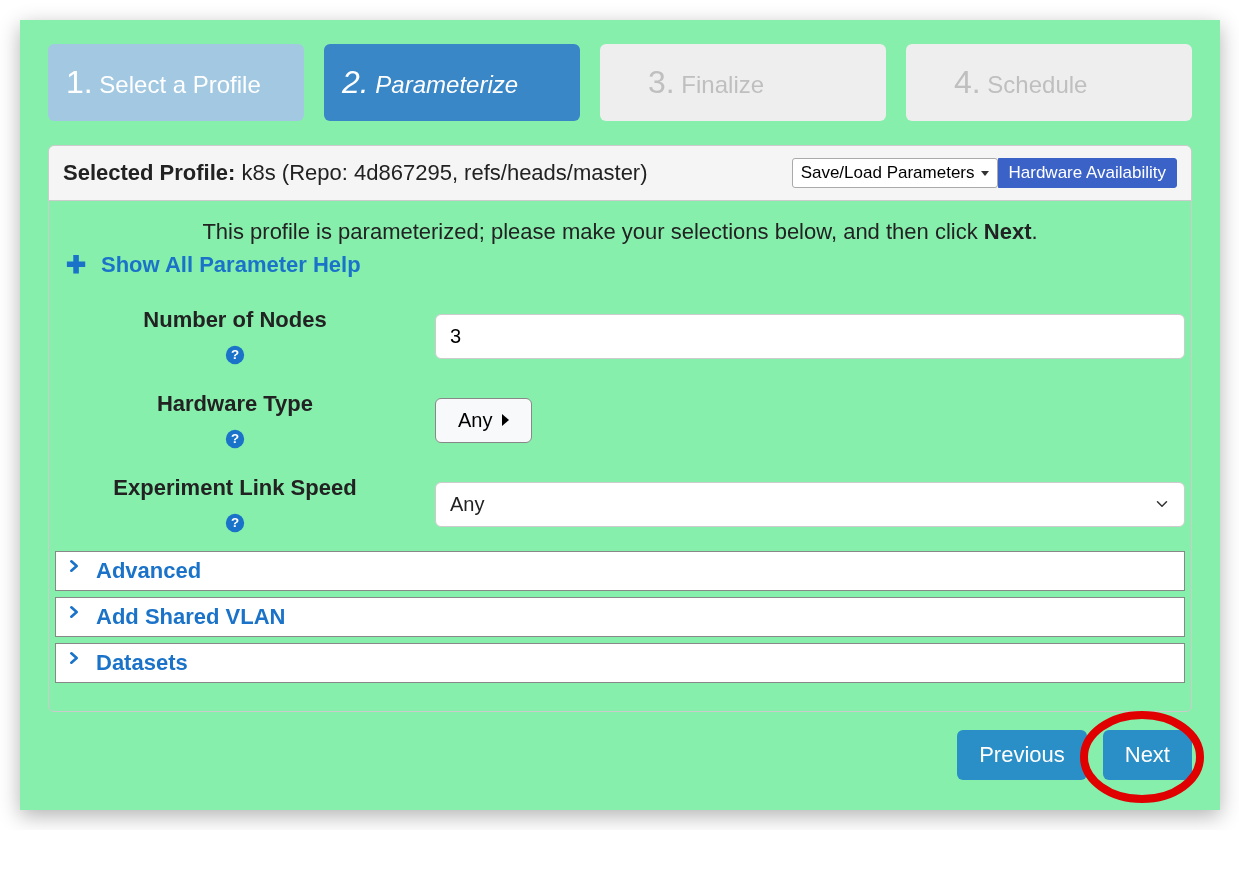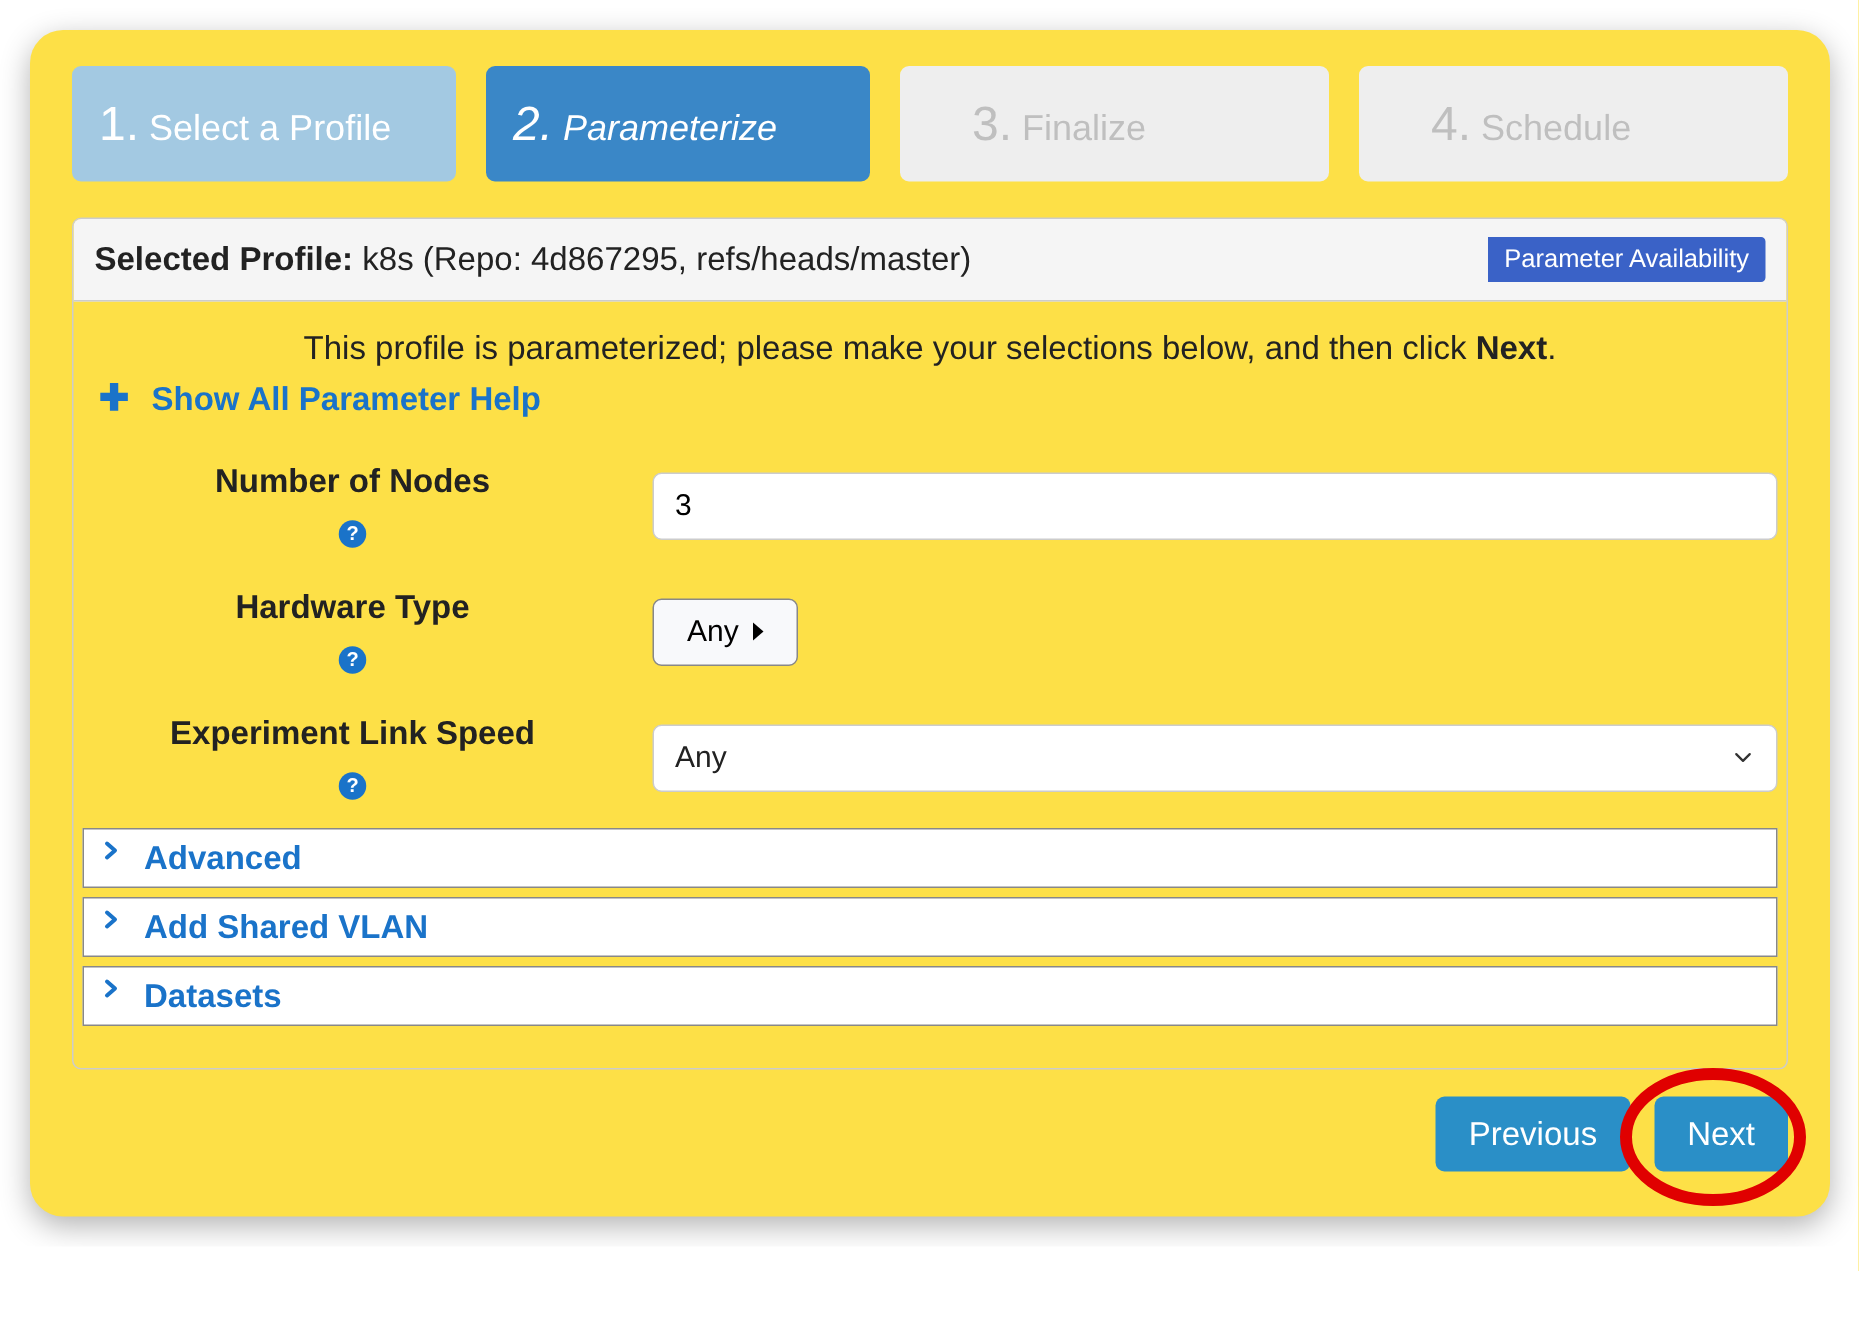--- a/index.html
+++ b/index.html
@@ -5,25 +5,24 @@
   * { box-sizing: border-box; }
   body {
     margin: 0;
     padding: 20px;
     font-family: "Helvetica Neue", Helvetica, Arial, sans-serif;
     background: #fff;
     color: #222;
   }
   .page {
     width: 1200px;
-    background: #fde047;
+    background: #86efac;
     box-shadow: 0 6px 20px rgba(0,0,0,0.3);
     padding: 24px 28px 30px 28px;
     position: relative;
-    border-radius: 22px;
   }
   
   .steps {
     display: flex;
     gap: 20px;
     margin-bottom: 24px;
   }
   .step {
     flex: 1;
     border-radius: 6px;
@@ -242,21 +241,25 @@
     </div>
   </div>
 
   <div class="panel">
     <div class="panel-header">
       <div class="panel-header-left">
         <strong>Selected Profile:</strong>
         <span>k8s (Repo: 4d867295, refs/heads/master)</span>
       </div>
       <div class="panel-header-right">
-        <button class="btn-blue" style="margin-left:0;border-top-left-radius:0;border-bottom-left-radius:0">Parameter Availability</button>
+        <button class="btn-small">
+          <span>Save/Load Parameters</span>
+          <span class="caret"></span>
+        </button>
+        <button class="btn-blue" style="margin-left:0;border-top-left-radius:0;border-bottom-left-radius:0">Hardware Availability</button>
       </div>
     </div>
 
     <div class="panel-body">
       <div class="intro">
         <span>This profile is parameterized; please make your selections below, and then click </span><strong>Next</strong><span>.</span>
       </div>
 
       <div class="show-help">
         <span class="plus-icon">✚</span>

